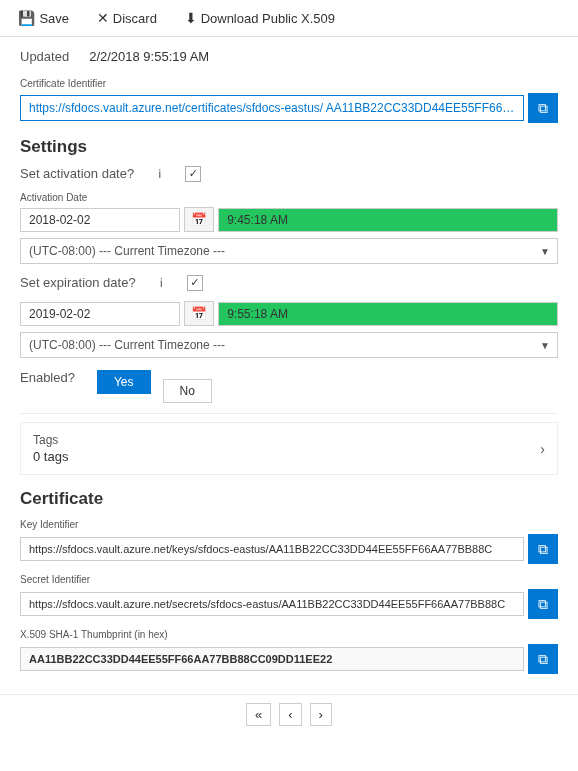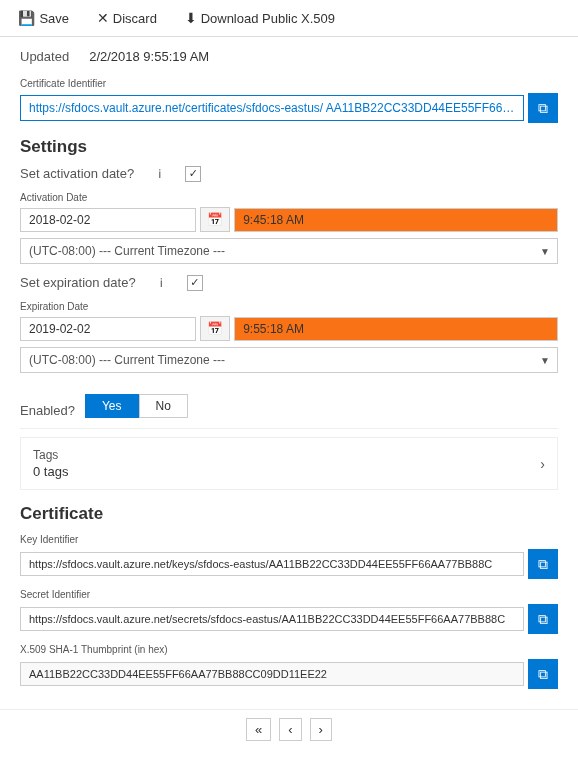--- a/index.html
+++ b/index.html
@@ -126,37 +126,37 @@
     .date-row {
       display: flex;
       align-items: center;
       gap: 4px;
       margin-bottom: 6px;
     }
     .date-input {
       border: 1px solid #ccc;
       padding: 4px 8px;
       font-size: 12px;
-      width: 176px;
+      width: 160px;
       background: #fff;
       color: #333;
     }
     .cal-btn {
       border: 1px solid #ccc;
       background: #f4f4f4;
       padding: 4px 6px;
       cursor: pointer;
       font-size: 13px;
     }
     .time-input {
       flex: 1;
       border: 1px solid #ccc;
       padding: 4px 8px;
       font-size: 12px;
-      background: #f97316;
+      background: #22c55e;
       color: #333;
     }
 
     .tz-select-row {
       margin-bottom: 10px;
       border-radius: 7px;
     }
     .tz-select {
       width: 100%;
       border: 1px solid #ccc;
@@ -177,22 +177,22 @@
       right: 8px;
       top: 50%;
       transform: translateY(-50%);
       font-size: 10px;
       color: #555;
       pointer-events: none;
     }
 
     .enabled-row {
       display: flex;
-      align-items: flex-end;
-      gap: 0;
+      align-items: flex-start;
+      gap: 12px;
       margin: 12px 0 10px 0;
     }
     .enabled-label {
       font-size: 13px;
       color: #555;
       margin-right: 10px;
     }
     .toggle-yes {
       background: #0078d4;
       color: #fff;
@@ -246,20 +246,21 @@
     }
 
     .thumbprint-input {
       flex: 1;
       border: 1px solid #ccc;
       padding: 5px 8px;
       font-size: 11px;
       color: #333;
       background: #f9f9f9;
       outline: none;
+      font-weight: bold;
     }
 
     
     .bottom-nav {
       display: flex;
       justify-content: center;
       align-items: center;
       gap: 8px;
       padding: 8px 0;
       border-top: 1px solid #eee;
@@ -327,21 +328,20 @@
       <option>(UTC-08:00) --- Current Timezone ---</option>
     </select>
   </div>
 
   <div class="setting-row">
     <span>Set expiration date?</span>
     <span class="info-icon">ℹ</span>
     <span class="checkbox checked"></span>
   </div>
 
-  <div class="section-label">Expiration Date</div>
   <div class="date-row">
     <input type="text" class="date-input" value="2019-02-02" style="">
     <button class="cal-btn">
       <span>📅</span>
     </button>
     <input type="text" class="time-input" value="9:55:18 AM" style="">
   </div>
   <div class="tz-select-row tz-wrapper">
     <select class="tz-select">
       <option>(UTC-08:00) --- Current Timezone ---</option>

